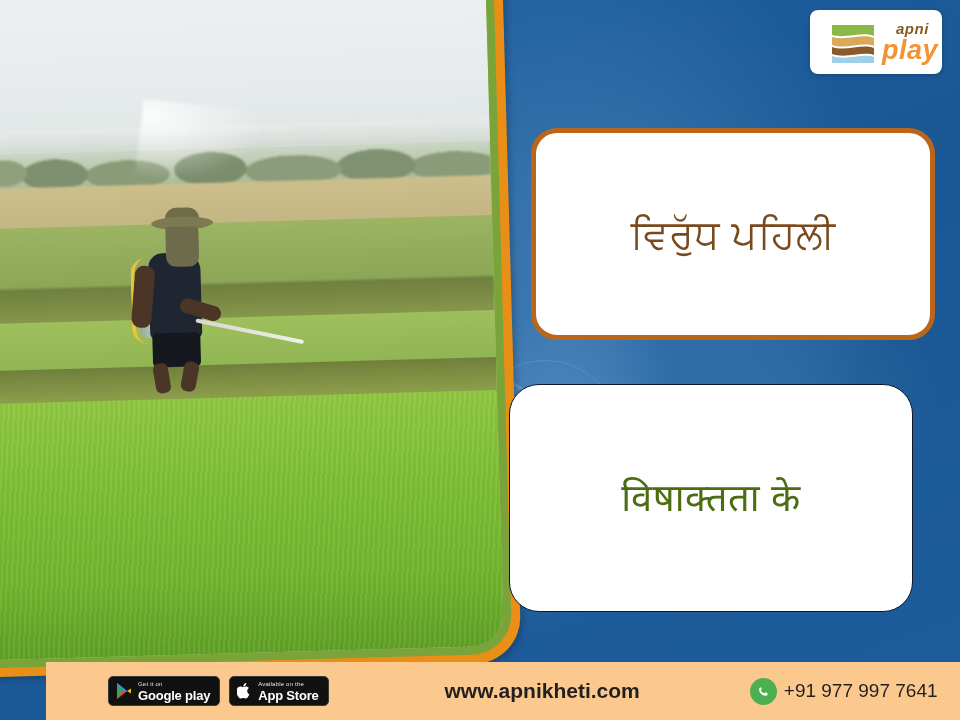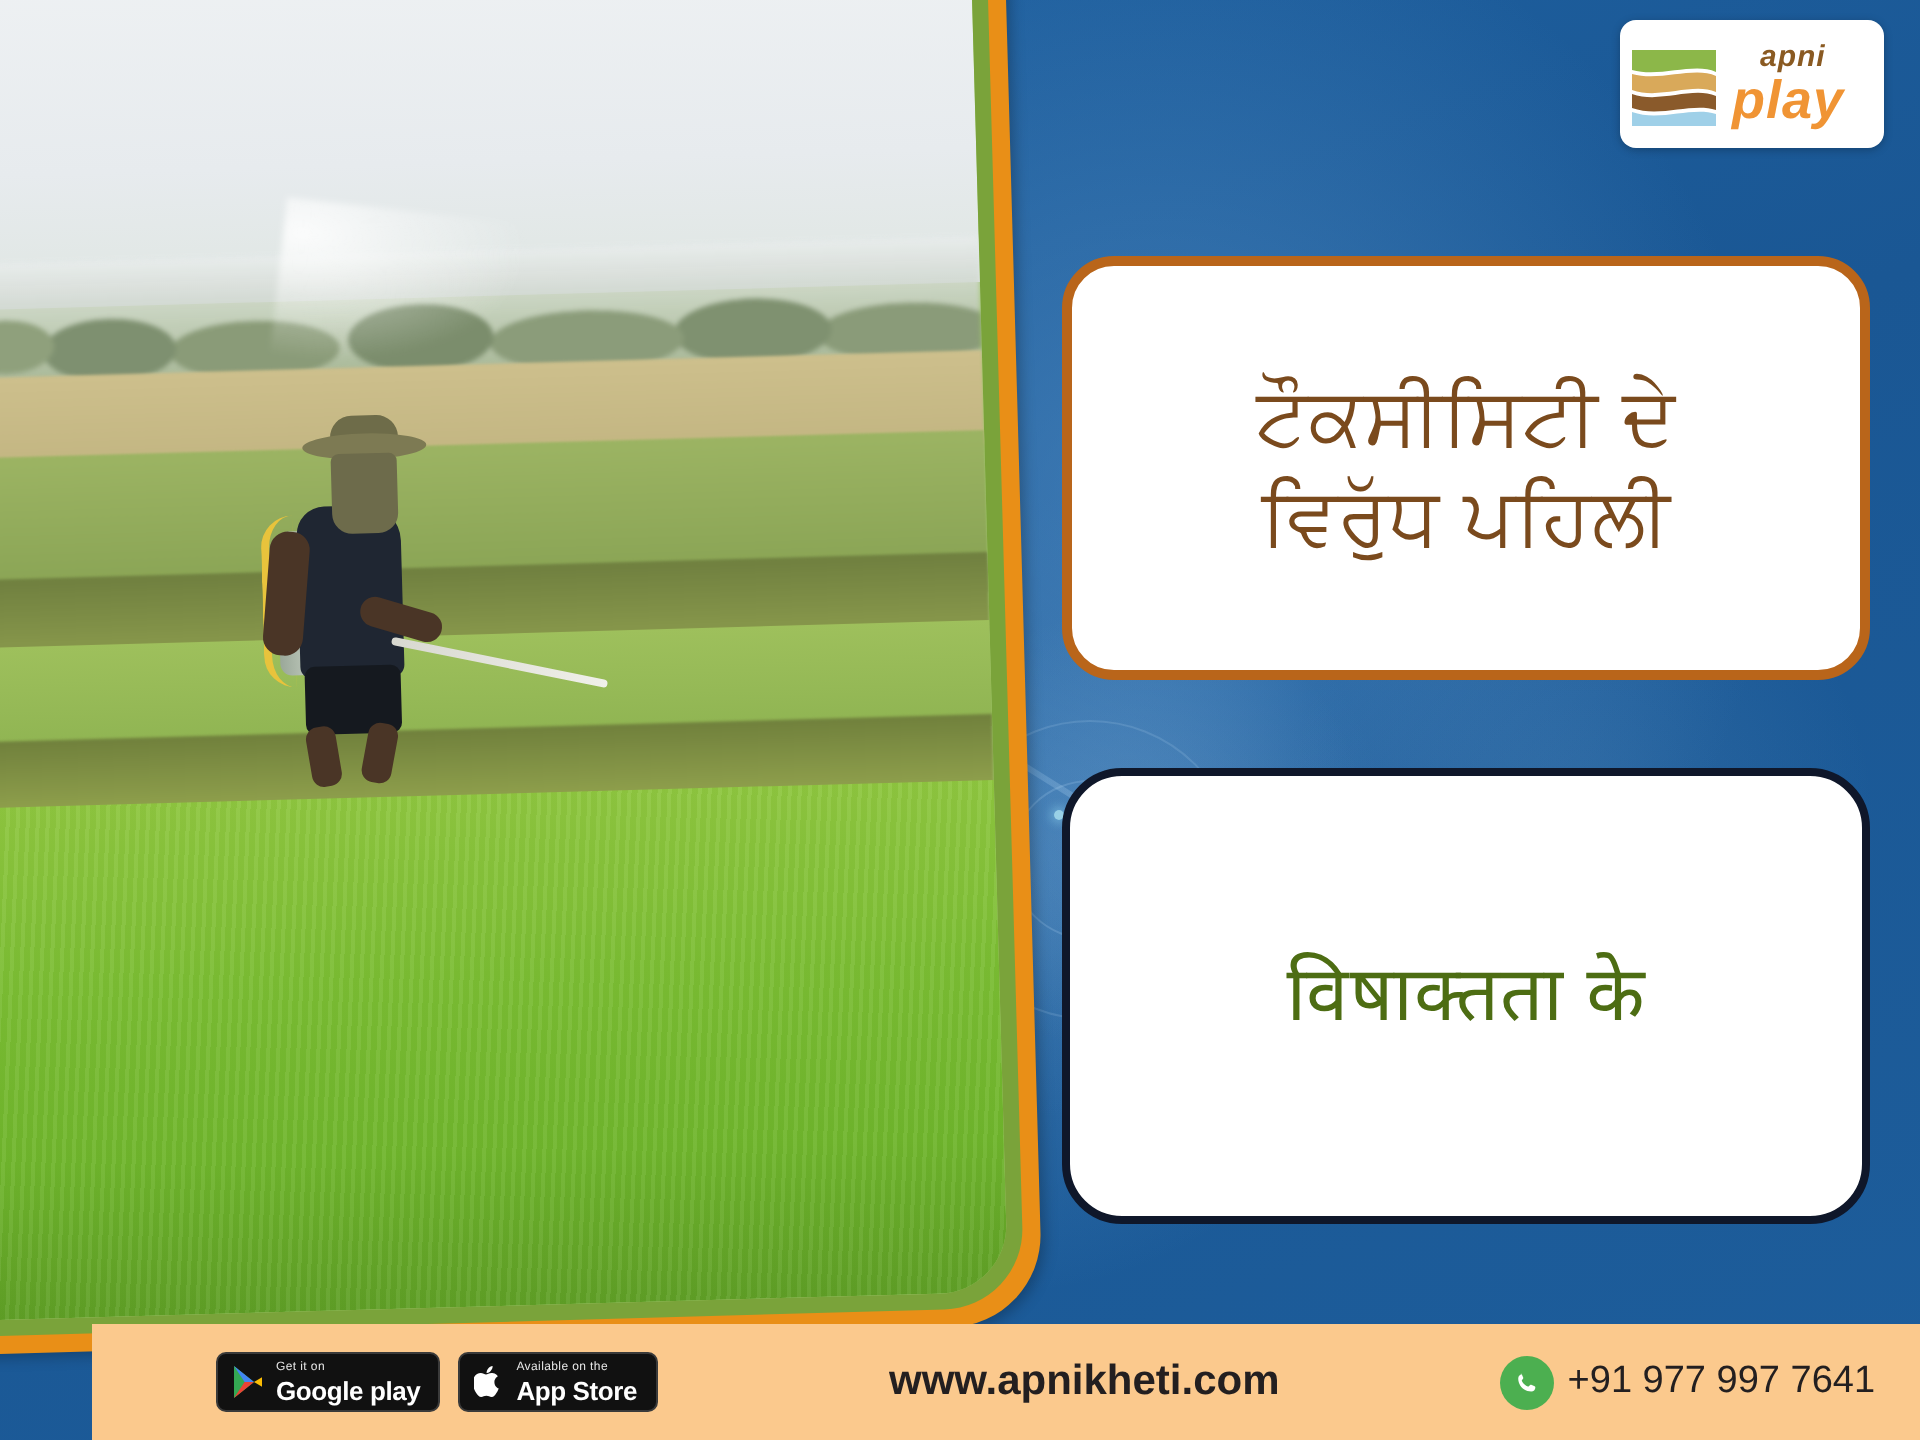--- a/index.html
+++ b/index.html
@@ -83,30 +83,30 @@
   .leg2{position:absolute;left:55px;top:155px;width:15px;height:30px;border-radius:6px;background:#4a3526;transform:rotate(12deg);}
   .tank{position:absolute;left:14px;top:58px;width:20px;height:72px;border-radius:6px;background:linear-gradient(90deg,#9aa5a0,#cfd6d2);opacity:.9;}
   .hose{position:absolute;left:6px;top:50px;width:16px;height:86px;border-left:4px solid #e8c33c;border-radius:40px 0 0 40px;}
   .wand{position:absolute;left:70px;top:112px;width:110px;height:4px;background:linear-gradient(90deg,#d8d8d0,#f0f0ea);transform:rotate(13deg);transform-origin:left center;border-radius:2px;}
   .mist{position:absolute;left:168px;top:124px;width:120px;height:78px;
         background:radial-gradient(ellipse at 8% 22%,rgba(255,255,255,.85) 0%,rgba(255,255,255,.38) 34%,rgba(255,255,255,0) 72%);
         transform:rotate(8deg);filter:blur(1.5px);}
 
   
   .logo{position:absolute;right:18px;top:10px;width:132px;height:64px;background:#fff;border-radius:8px;
-        box-shadow:0 1px 4px rgba(0,0,0,.25);display:flex;align-items:center;padding:6px 4px;gap:6px;}
+        box-shadow:0 1px 4px rgba(0,0,0,.25);display:flex;align-items:center;padding:6px 20px;gap:6px;}
   .logo-mark{width:46px;height:46px;border-radius:5px;overflow:hidden;position:relative;flex:0 0 auto;}
   .logo-txt{display:flex;flex-direction:column;justify-content:center;line-height:1;}
   .logo-apni{font-size:15px;color:#8a5a22;font-style:italic;font-weight:700;letter-spacing:.5px;margin-left:14px;}
   .logo-kheti{font-size:27px;color:#f09434;font-style:italic;font-weight:700;letter-spacing:.5px;margin-top:1px;}
 
   
   .box{position:absolute;background:#fff;display:flex;flex-direction:column;align-items:center;justify-content:center;text-align:center;}
   .box-pa{left:531px;top:128px;width:404px;height:212px;border:5px solid #b9651a;border-radius:26px;}
-  .box-hi{left:531px;top:384px;width:404px;height:228px;border:4px solid #0f172a;border-radius:30px;}
+  .box-hi{left:509px;top:384px;width:404px;height:228px;border:1px solid #0f172a;border-radius:30px;}
   .line-pa{color:#7a4a1d;font-size:40px;line-height:1.26;font-weight:400;letter-spacing:.5px;}
   .line-hi{color:#4d6d13;font-size:38px;line-height:1.32;font-weight:400;letter-spacing:.5px;}
 
   
   .footer{position:absolute;left:0;bottom:0;width:100%;height:58px;background:#fbc98d;
           display:flex;align-items:center;margin-left:46px;}
   .badges{display:flex;gap:9px;margin-left:62px;}
   .badge{height:30px;background:#111;border-radius:5px;display:flex;align-items:center;padding:0 9px 0 7px;gap:6px;
          border:1px solid #3a3a3a;}
   .badge-txt{display:flex;flex-direction:column;line-height:1;color:#fff;text-align:left;}
@@ -171,21 +171,20 @@
         <path d="M2 37 C16 42 32 34 44 38 V44 H2 Z" fill="#9fd0e8"></path>
       </svg>
     </div>
     <div class="logo-txt">
       <span class="logo-apni">apni</span>
       <span class="logo-kheti">play</span>
     </div>
   </div>
 
   <div class="box box-pa">
-    <div class="line-pa">ਟੌਕਸੀਸਿਟੀ ਦੇ</div>
     <div class="line-pa">ਵਿਰੁੱਧ ਪਹਿਲੀ</div>
   </div>
 
   <div class="box box-hi">
     <div class="line-hi">विषाक्तता के</div>
   </div>
 
   <div class="footer">
     <div class="badges">
 

